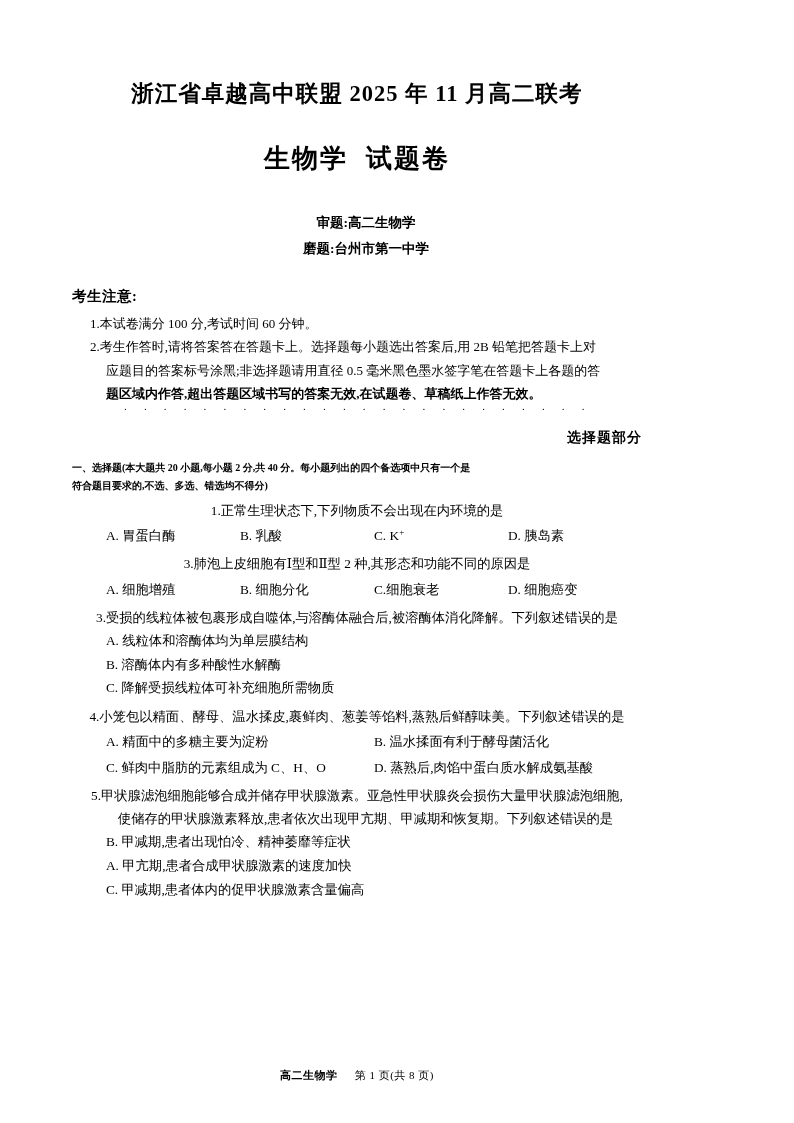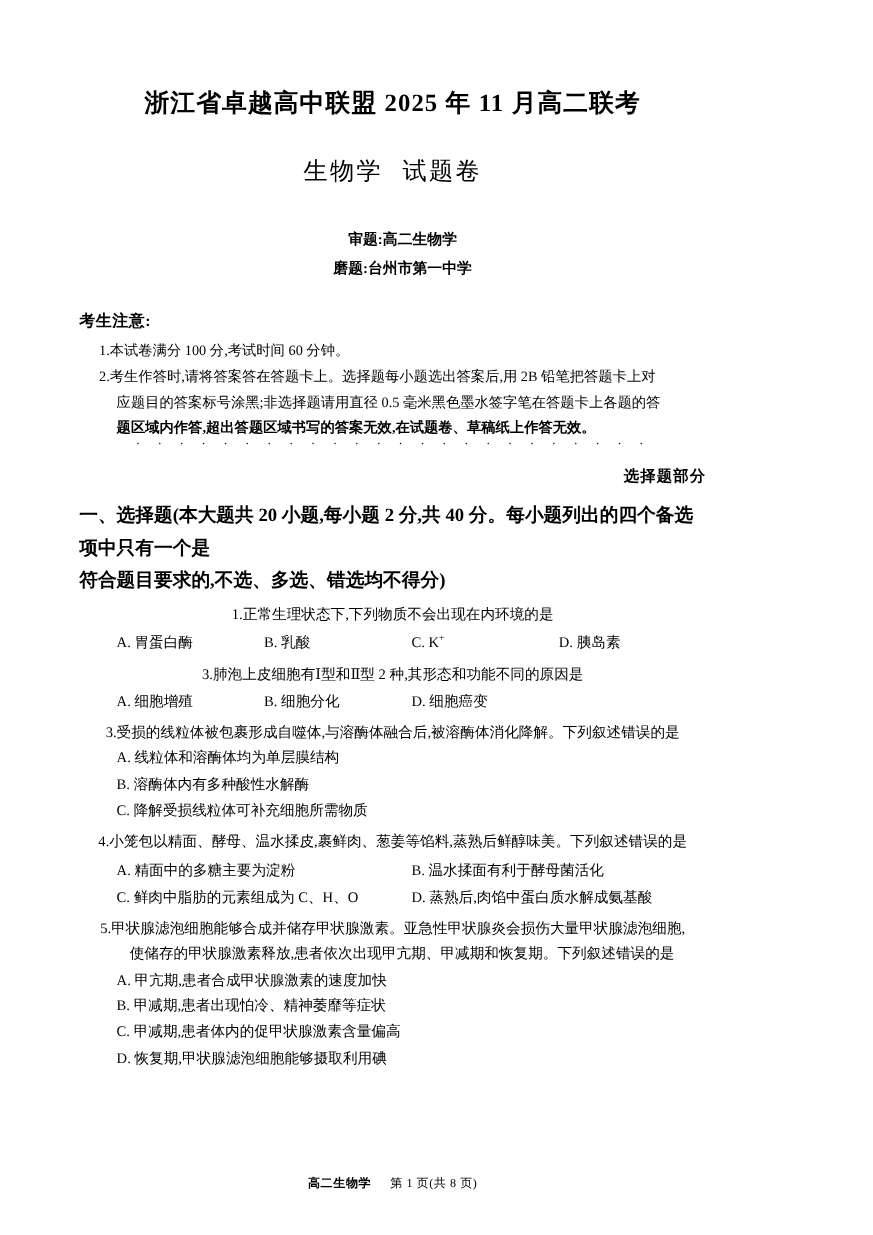--- a/index.html
+++ b/index.html
@@ -25,22 +25,22 @@
   .title-main {
     text-align: center;
     font-size: 22.5px;
     font-weight: bold;
     letter-spacing: 1px;
     margin-top: 20px;
     margin-bottom: 0;
   }
   .title-sub {
     text-align: center;
-    font-size: 22px;
-    font-weight: normal;
+    font-size: 26px;
+    font-weight: bold;
     letter-spacing: 2px;
     margin-top: 32px;
   }
   .title-sub .gap {
     display: inline-block;
     width: 18px;
   }
   .credits {
     margin-top: 34px;
     text-align: center;
@@ -85,21 +85,21 @@
   }
   .section-title {
     text-align: right;
     font-size: 14px;
     font-weight: bold;
     margin-top: 20px;
     letter-spacing: 1px;
   }
   .q-head {
     margin-top: 12px;
-    font-size: 17px;
+    font-size: 10px;
     line-height: 1.72;
     font-weight: bold;
   }
   .question {
     font-size: 13.3px;
     line-height: 1.75;
     margin-top: 5px;
   }
   .q-stem {
     display: block;
@@ -189,20 +189,21 @@
       <span class="opt"><span>C. K</span><sup>+</sup></span>
       <span class="opt">D. 胰岛素</span>
     </div>
   </div>
 
   <div class="question">
     <span class="q-stem">3.肺泡上皮细胞有Ⅰ型和Ⅱ型 2 种,其形态和功能不同的原因是</span>
     <div class="opts-row cols4">
       <span class="opt">A. 细胞增殖</span>
       <span class="opt">B. 细胞分化</span>
+      <span class="opt">C.细胞衰老</span>
       <span class="opt">D. 细胞癌变</span>
     </div>
   </div>
 
   <div class="question">
     <span class="q-stem">3.受损的线粒体被包裹形成自噬体,与溶酶体融合后,被溶酶体消化降解。下列叙述错误的是</span>
     <span class="opt-block">A. 线粒体和溶酶体均为单层膜结构</span>
     <span class="opt-block">B. 溶酶体内有多种酸性水解酶</span>
     <span class="opt-block">C. 降解受损线粒体可补充细胞所需物质</span>
   </div>
@@ -217,24 +218,23 @@
       <span class="opt">C. 鲜肉中脂肪的元素组成为 C、H、O</span>
       <span class="opt">D. 蒸熟后,肉馅中蛋白质水解成氨基酸</span>
     </div>
   </div>
 
   <div class="question">
     <span class="q-stem">
       <span>5.甲状腺滤泡细胞能够合成并储存甲状腺激素。亚急性甲状腺炎会损伤大量甲状腺滤泡细胞,</span>
       <span class="cont">使储存的甲状腺激素释放,患者依次出现甲亢期、甲减期和恢复期。下列叙述错误的是</span>
     </span>
+    <span class="opt-block">B. 甲减期,患者出现怕冷、精神萎靡等症状</span>
     <span class="opt-block">A. 甲亢期,患者合成甲状腺激素的速度加快</span>
-    <span class="opt-block">B. 甲减期,患者出现怕冷、精神萎靡等症状</span>
     <span class="opt-block">C. 甲减期,患者体内的促甲状腺激素含量偏高</span>
-    <span class="opt-block">D. 恢复期,甲状腺滤泡细胞能够摄取利用碘</span>
   </div>
 
   <div class="footer">
     <span>高二生物学</span>
     <span class="pg">第 1 页(共 8 页)</span>
   </div>
 
 </div>
 
 </body></html>

